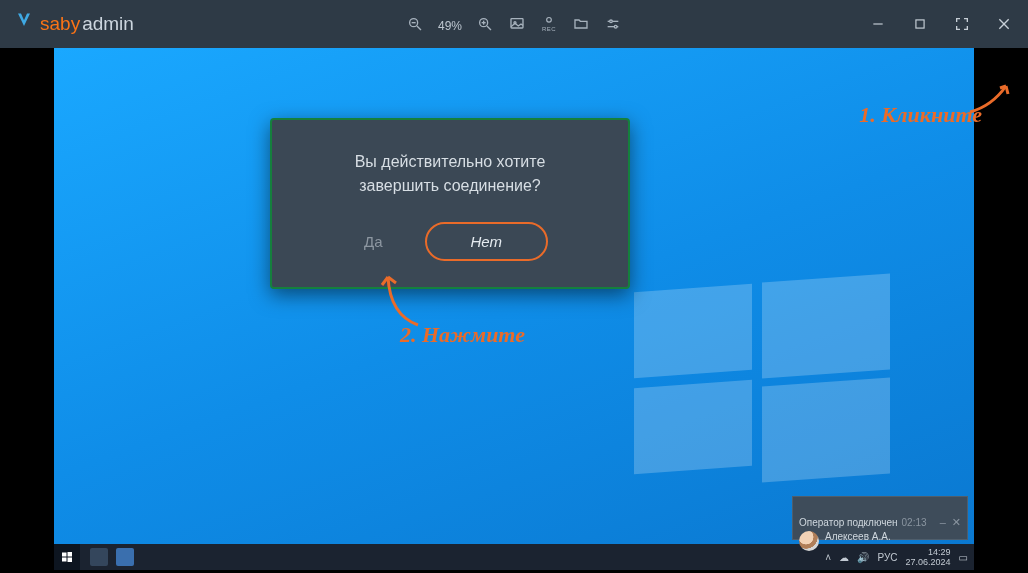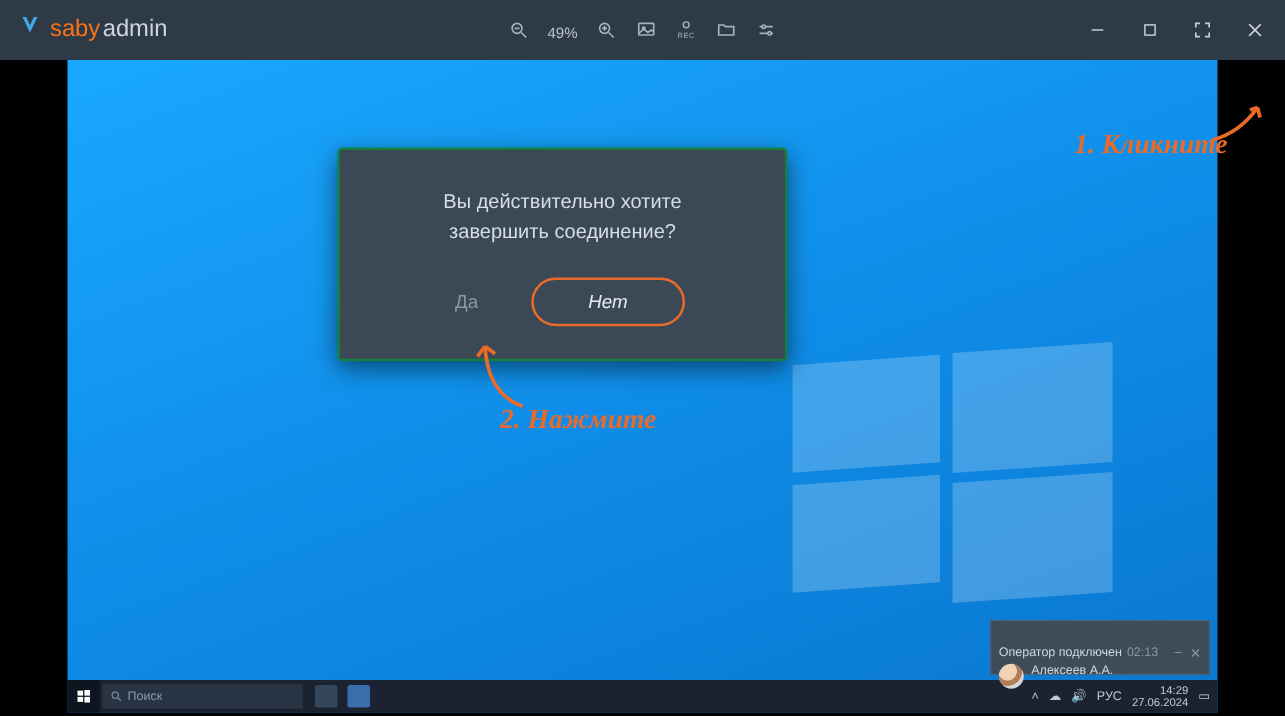--- a/index.html
+++ b/index.html
@@ -159,27 +159,20 @@
 
     <div class="taskbar">
       <div class="tb-start">
         <svg width="12" height="12" viewBox="0 0 24 24" fill="#ffffff">
             <rect x="2" y="3" width="9" height="8"></rect>
             <rect x="13" y="2" width="9" height="9"></rect>
             <rect x="2" y="13" width="9" height="8"></rect>
             <rect x="13" y="13" width="9" height="9"></rect>
           </svg>
       </div>
-      <div class="tb-search">
-        <svg width="10" height="10" viewBox="0 0 24 24" fill="none" stroke="currentColor" stroke-width="2">
-            <circle cx="10" cy="10" r="6"></circle>
-            <line x1="15" y1="15" x2="21" y2="21"></line>
-          </svg>
-        <span>Поиск</span>
-      </div>
       <div class="tb-icons">
         <div class="tb-ico"></div>
         <div class="tb-ico" style="background:#3a6fae;"></div>
       </div>
       <div class="tb-tray">
         <span>˄</span>
         <span>☁</span>
         <span>🔊</span>
         <span>РУС</span>
         <div class="tb-time">

